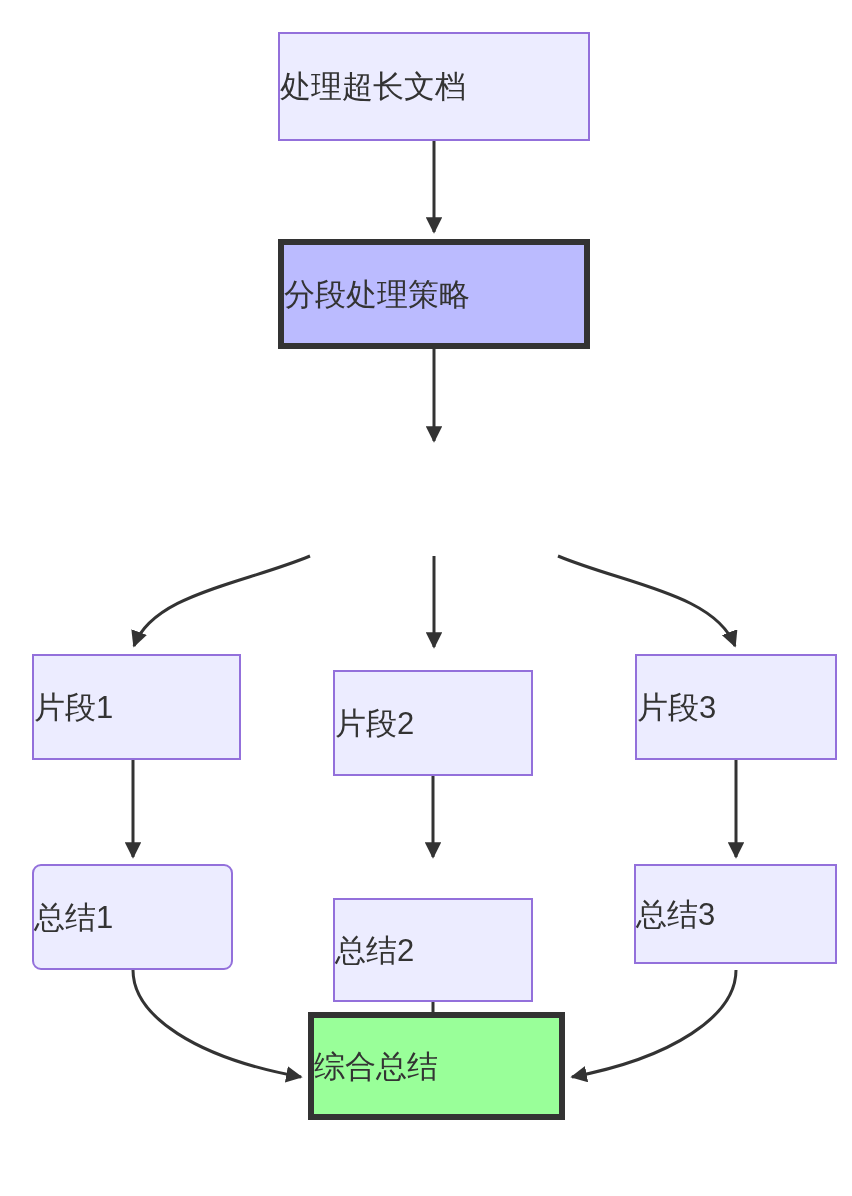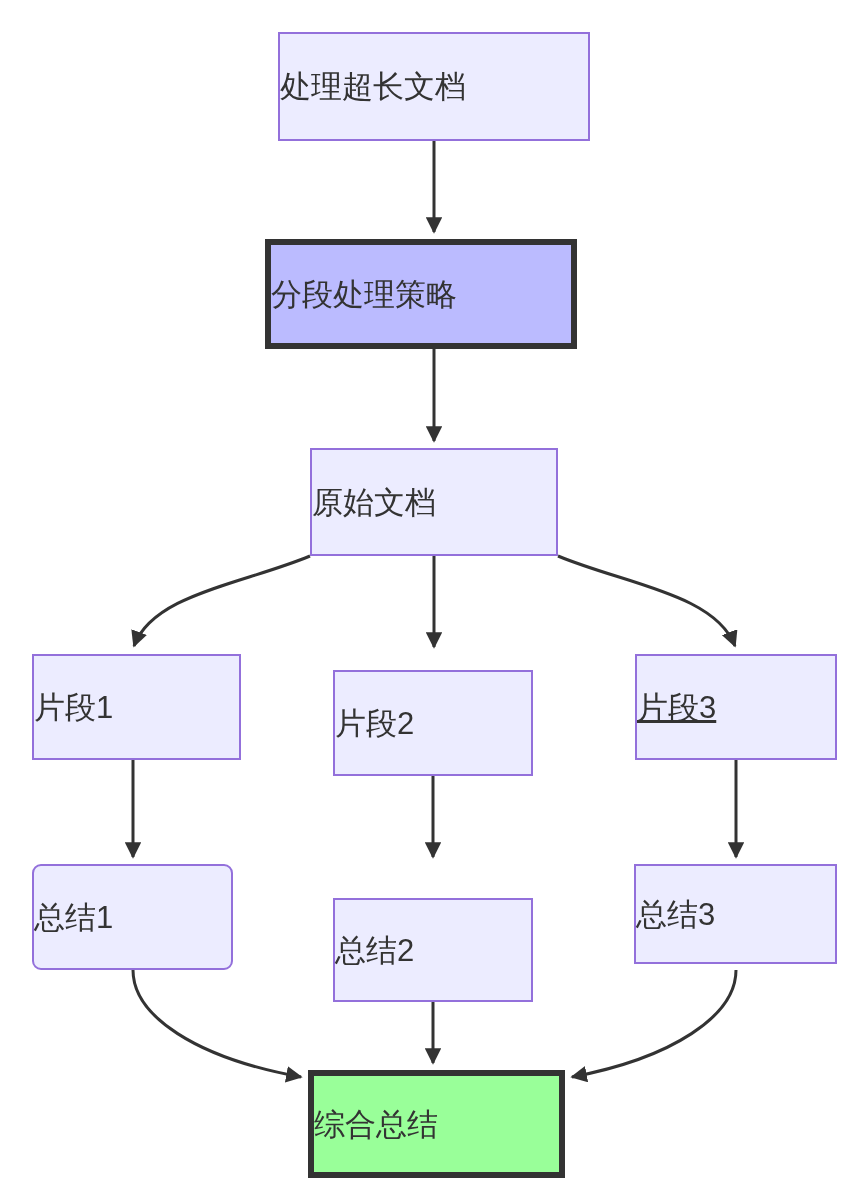--- a/index.html
+++ b/index.html
@@ -47,29 +47,29 @@
   .node--strategy {
     background: var(--strategy-fill, #BBBBFF);
     border: 6px solid var(--strategy-border, #333333);
   }
   .node--final {
     background: var(--final-fill, #99FF99);
     border: 6px solid var(--final-border, #333333);
   }
   
   #node-doc      { left: 278px; top:   32px; width: 312px; height: 109px; }
-  #node-strategy { left: 265px; top:  239px; width: 312px; height: 110px; }
+  #node-strategy { left: 278px; top:  239px; width: 312px; height: 110px; }
   #node-original { left: 310px; top:  448px; width: 248px; height: 108px; }
   #node-seg1     { left:  32px; top:  654px; width: 209px; height: 106px; }
   #node-seg2     { left: 333px; top:  670px; width: 200px; height: 106px; }
-  #node-seg3     { left: 635px; top:  654px; width: 202px; height: 106px; text-decoration: underline; }
+  #node-seg3     { left: 635px; top:  654px; width: 202px; height: 106px; }
   #node-sum1     { left:  32px; top:  864px; width: 201px; height: 106px; border-radius: 9px; }
   #node-sum2     { left: 333px; top:  898px; width: 200px; height: 104px; }
   #node-sum3     { left: 634px; top:  864px; width: 203px; height: 100px; }
-  #node-final    { left: 308px; top: 1070px; width: 257px; height: 108px; }
+  #node-final    { left: 308px; top: 1012px; width: 257px; height: 108px; }
 </style>
 </head>
 <body>
 
 <div id="canvas">
 
   <svg id="edges" width="852" height="1196" viewBox="0 0 852 1196">
     <defs>
       <marker id="arrow" viewBox="0 0 10 10" refX="9" refY="5" markerWidth="5.5" markerHeight="5.5" markerUnits="strokeWidth" orient="auto">
         <path id="arrowhead-shape" d="M 0 0 L 10 5 L 0 10 Z"></path>
@@ -89,23 +89,20 @@
   </svg>
 
   <div id="node-doc" class="node">
     <span>处理超长文档</span>
   </div>
 
   <div id="node-strategy" class="node node--strategy">
     <span>分段处理策略</span>
   </div>
 
-  <div id="node-original" class="node">
-    <span>原始文档</span>
-  </div>
 
   <div id="node-seg1" class="node">
     <span>片段1</span>
   </div>
 
   <div id="node-seg2" class="node">
     <span>片段2</span>
   </div>
 
   <div id="node-seg3" class="node">

